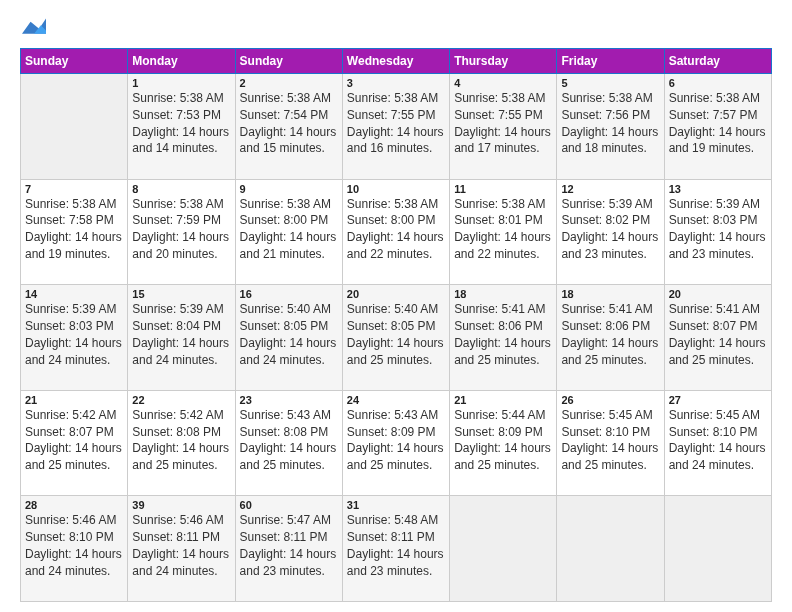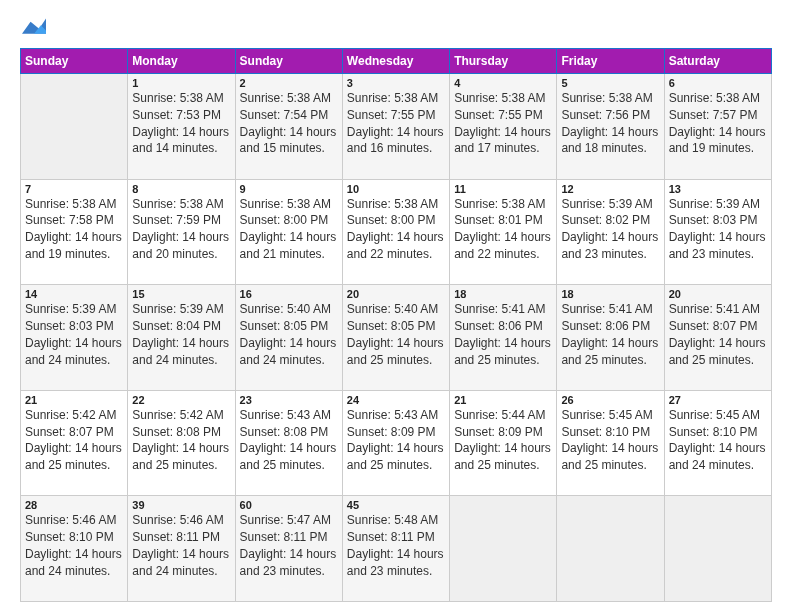--- a/index.html
+++ b/index.html
@@ -269,21 +269,21 @@
           </td>
           <td>
             <span class="day-num">39</span>
             <div class="day-info">Sunrise: 5:46 AM<br>Sunset: 8:11 PM<br>Daylight: 14 hours<br>and 24 minutes.</div>
           </td>
           <td>
             <span class="day-num">60</span>
             <div class="day-info">Sunrise: 5:47 AM<br>Sunset: 8:11 PM<br>Daylight: 14 hours<br>and 23 minutes.</div>
           </td>
           <td>
-            <span class="day-num">45</span>
+            <span class="day-num">31</span>
             <div class="day-info">Sunrise: 5:48 AM<br>Sunset: 8:11 PM<br>Daylight: 14 hours<br>and 23 minutes.</div>
           </td>
           <td class="empty"></td>
           <td class="empty"></td>
           <td class="empty"></td>
         </tr>
       </tbody>
   </table>
 </div>
 

